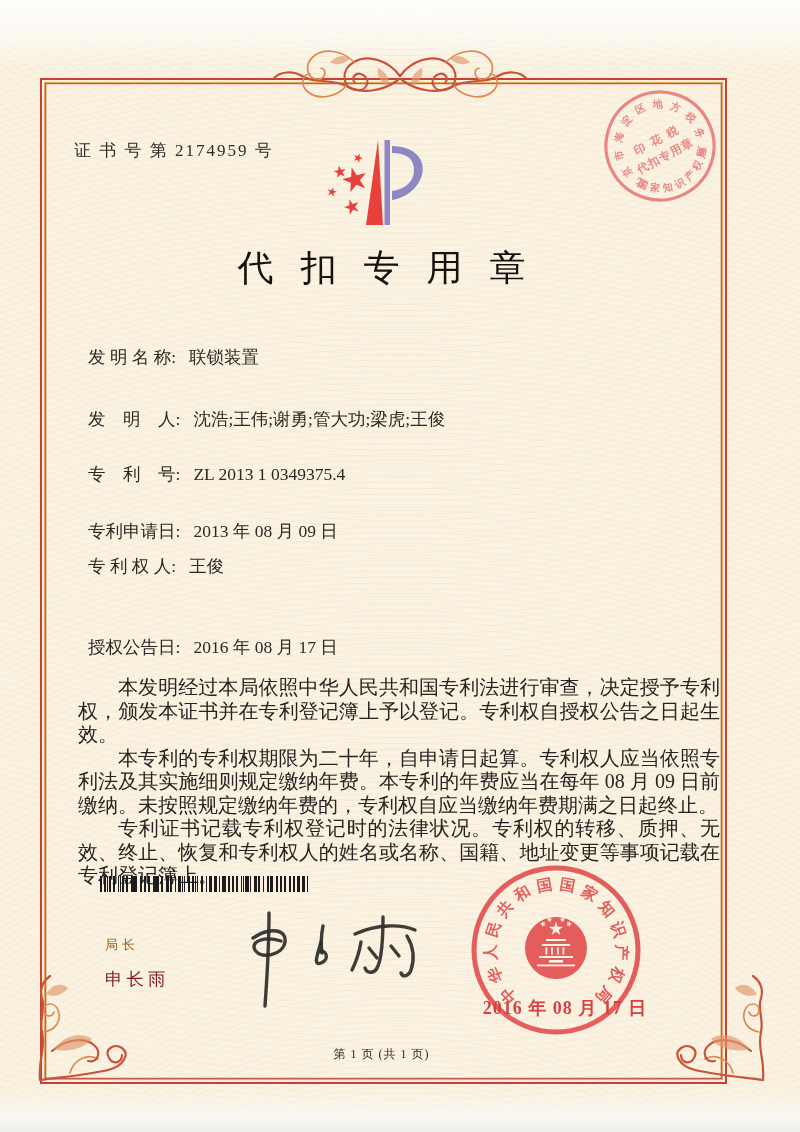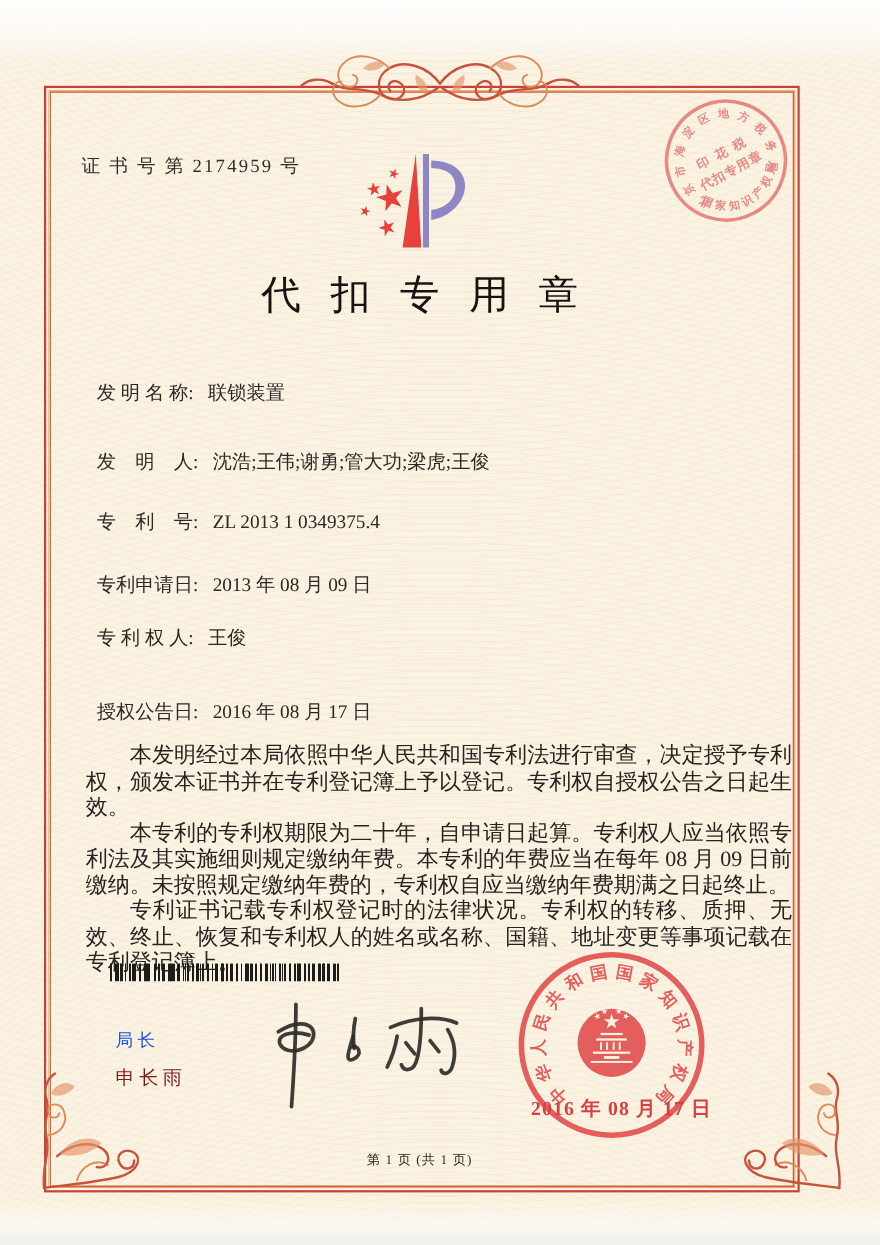--- a/index.html
+++ b/index.html
@@ -23,33 +23,33 @@
     box-shadow:inset 0 0 0 1.3px #cc5a4a;}
 
   .cert-no{position:absolute;left:74px;top:139px;font-size:17px;letter-spacing:2px;color:#2e2c29;}
   .logo{position:absolute;left:318px;top:134px;width:120px;height:95px;}
   .title{position:absolute;left:40px;top:244px;width:683px;text-align:center;
     font-size:36px;color:#151310;letter-spacing:27px;padding-left:27px;box-sizing:border-box;}
 
   .fields{position:absolute;left:88px;top:0;}
   .row{position:absolute;left:0;white-space:nowrap;font-size:17.5px;color:#2b2825;}
   .row .val{margin-left:13px;}
-  .r0{top:345px}.r1{top:407px}.r2{top:462px}.r3{top:519px}.r4{top:567px}.r5{top:635px}
+  .r0{top:345px}.r1{top:407px}.r2{top:462px}.r3{top:519px}.r4{top:554px}.r5{top:635px}
 
   .paras{position:absolute;left:78px;top:676px;width:642px;}
   .paras p{margin:0;font-size:20px;line-height:23.5px;text-align:justify;
     text-indent:2em;color:#262320;}
 
   .barcode{position:absolute;left:100px;top:876px;width:210px;height:16px;
     background-image:
       repeating-linear-gradient(90deg,#1c1c1c 0 1.6px,rgba(0,0,0,0) 1.6px 4.4px),
       repeating-linear-gradient(90deg,#1c1c1c 0 1px,rgba(0,0,0,0) 1px 6.8px),
       repeating-linear-gradient(90deg,rgba(0,0,0,0) 0 9px,#1c1c1c 9px 11.5px,rgba(0,0,0,0) 11.5px 23px);}
 
-  .signer-title{position:absolute;left:105px;top:936px;font-size:16px;letter-spacing:4px;color:#1d4ed8;}
+  .signer-title{position:absolute;left:105px;top:936px;font-size:13px;letter-spacing:4px;color:#a16207;}
   .signer-name{position:absolute;left:105px;top:967px;font-size:17.5px;letter-spacing:4px;color:#7f1d1d;}
   .signature{position:absolute;left:225px;top:908px;width:215px;height:102px;}
   .signature path{stroke:#2e2c2a;stroke-width:3.4;fill:none;stroke-linecap:round;stroke-linejoin:round;opacity:.92;}
 
   .seal-main{position:absolute;left:456px;top:850px;width:200px;height:200px;}
   .seal-main circle.ring-edge{fill:none;stroke:var(--seal-red,#e04545);stroke-width:5;}
   .seal-main text{fill:var(--seal-red,#e04545);font-weight:bold;
     font-family:"Liberation Serif","DejaVu Serif",serif;}
   .seal-date{position:absolute;left:470px;top:996px;width:190px;text-align:center;
     font-size:18px;color:var(--date-red,#d84040);letter-spacing:1px;font-weight:bold;z-index:5;}

